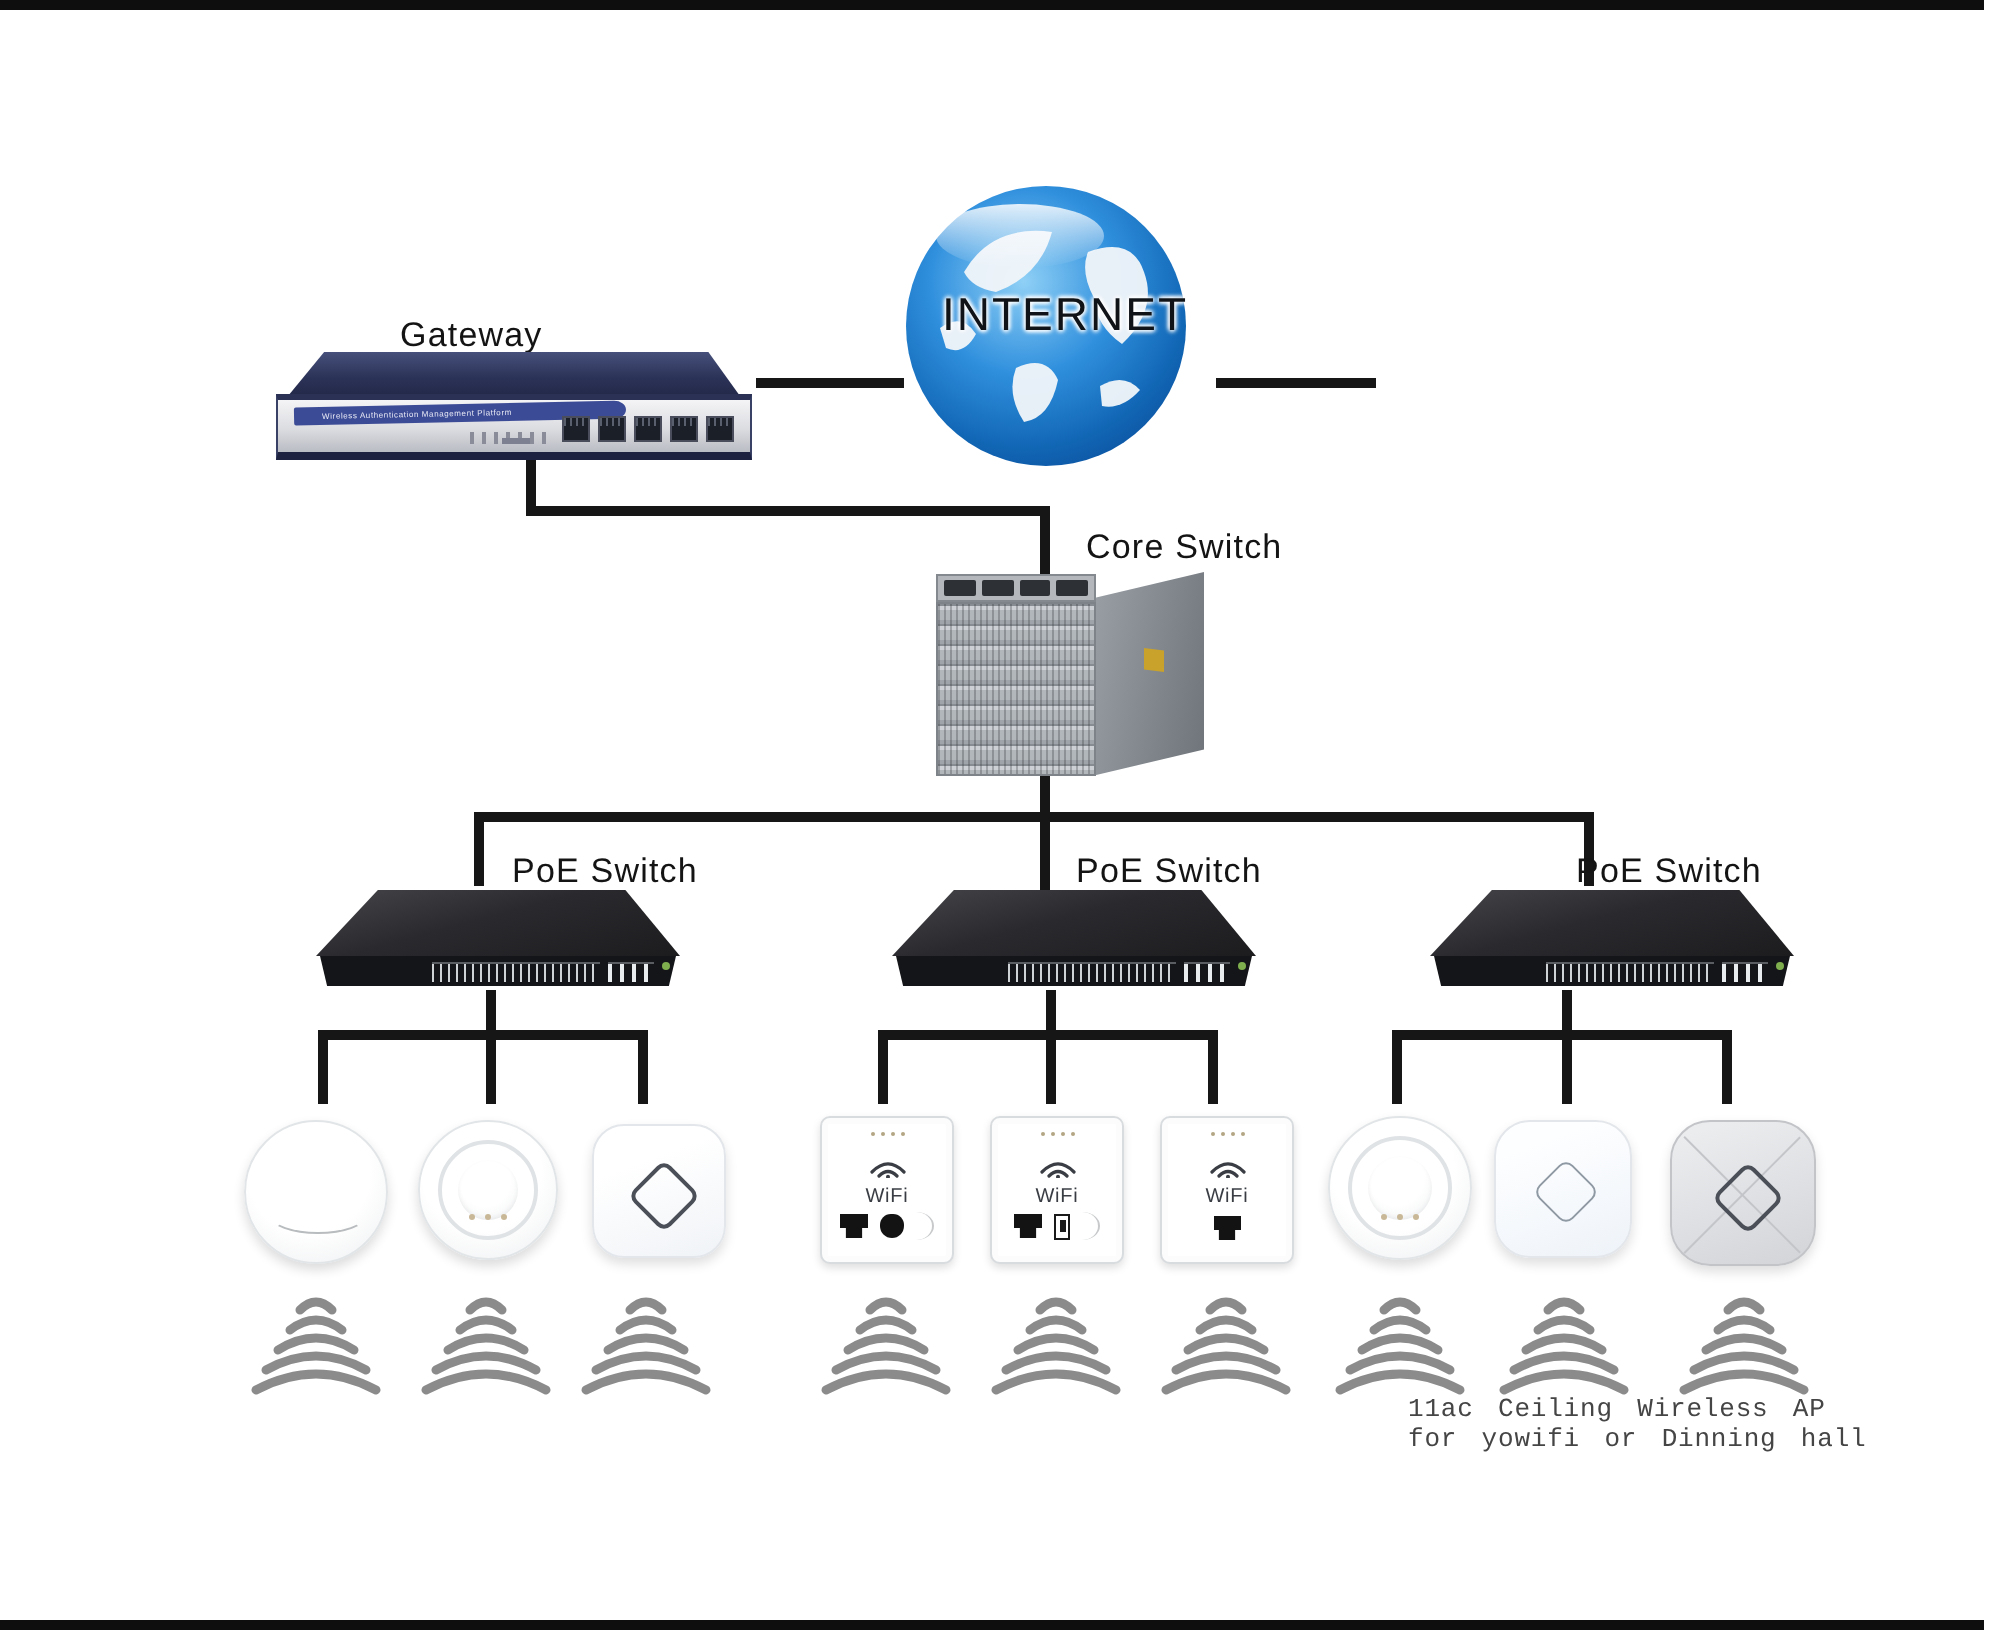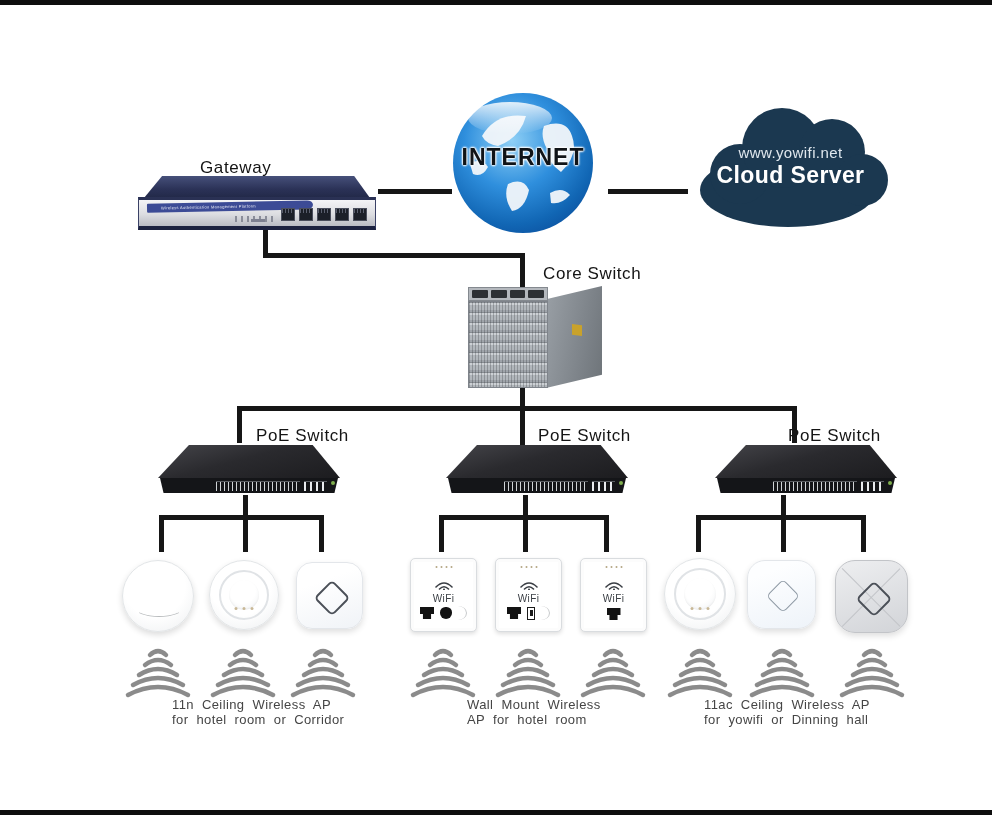--- a/index.html
+++ b/index.html
@@ -25,22 +25,22 @@
   .gw-leds{position:absolute;left:96px;top:16px;width:40px;height:6px;
            background:repeating-linear-gradient(90deg,#8a8d99 0 2px,transparent 2px 6px);}
   .gw-dash{position:absolute;left:112px;top:19px;width:14px;height:3px;background:#7d8090;}
   .gw-ports{position:absolute;right:8px;top:8px;display:flex;gap:4px;}
   .gw-port{width:14px;height:13px;background:#1b1f28;border:1px solid #4a4e5c;box-sizing:border-box;
            background-image:repeating-linear-gradient(90deg,#5a5f6e 0 1px,transparent 1px 3px);
            background-size:100% 4px;background-repeat:no-repeat;}
 
   
   .globe{position:absolute;left:452px;top:92px;width:142px;height:142px;}
-  .globe-text{position:absolute;left:0;top:52px;width:100%;text-align:center;
-              font-size:23px;font-weight:bold;letter-spacing:1px;color:#101418;
+  .globe-text{position:absolute;left:0;top:52px;width:100%;text-align:right;
+              font-size:23px;font-weight:normal;letter-spacing:1px;color:#101418;
               text-shadow:0 1px 2px rgba(255,255,255,.95),0 -1px 2px rgba(255,255,255,.95),
                           1px 0 2px rgba(255,255,255,.9),-1px 0 2px rgba(255,255,255,.9);}
 
   
   .cloud{position:absolute;left:688px;top:98px;width:205px;height:130px;}
   .cloud-url{position:absolute;left:0;top:46px;width:100%;text-align:center;
              color:#dfe7ee;font-size:15px;letter-spacing:.4px;}
   .cloud-name{position:absolute;left:0;top:64px;width:100%;text-align:center;
               color:#ffffff;font-size:23px;font-weight:bold;letter-spacing:.4px;}
 
@@ -188,33 +188,20 @@
         <path d="M92 34 Q114 26 120 44 Q127 63 109 80 Q96 71 95 57 Q88 44 92 34 Z"></path>
         <path d="M56 92 Q71 85 77 98 Q73 117 60 119 Q51 105 56 92 Z"></path>
         <path d="M18 72 Q29 64 36 75 Q30 86 21 82 Z"></path>
         <path d="M98 101 Q110 94 118 103 Q109 113 99 111 Z"></path>
       </g>
       <ellipse cx="58" cy="26" rx="42" ry="16" fill="url(#gloss)"></ellipse>
     </svg>
     <div class="globe-text">INTERNET</div>
   </div>
 
-  <div class="cloud">
-    <svg width="205" height="130" viewBox="0 0 205 130">
-      <g fill="#1b3850">
-        <ellipse cx="100" cy="92" rx="88" ry="37"></ellipse>
-        <circle cx="52" cy="76" r="30"></circle>
-        <circle cx="94" cy="50" r="40"></circle>
-        <circle cx="144" cy="54" r="33"></circle>
-        <circle cx="174" cy="82" r="26"></circle>
-      </g>
-    </svg>
-    <div class="cloud-url">www.yowifi.net</div>
-    <div class="cloud-name">Cloud Server</div>
-  </div>
 
   <span class="lbl" style="left:543px;top:264px;text-align:right;">Core Switch</span>
   <div class="core">
     <div class="core-side"></div>
     <div class="core-badge"></div>
     <div class="core-topstrip">
       <span class="core-mod"></span>
       <span class="core-mod"></span>
       <span class="core-mod"></span>
       <span class="core-mod"></span>
@@ -427,26 +414,18 @@
   <svg class="wifiwave" style="left:834px;top:645px;" width="76" height="54" viewBox="0 0 76 54">
     <g fill="none" stroke="#8b8b8b" stroke-width="4.5" stroke-linecap="round">
       <path d="M30 10 Q38 2 46 10"></path>
         <path d="M25 20 Q38 10 51 20"></path>
         <path d="M19 30 Q38 18 57 30"></path>
       <path d="M13 40 Q38 26 63 40"></path>
         <path d="M8 50 Q38 34 68 50"></path>
     </g>
   </svg>
 
-  <div class="caption" style="left:172px;top:697px;">
-    <div>11n Ceiling Wireless AP</div>
-    <div>for hotel room or Corridor</div>
-  </div>
-  <div class="caption" style="left:467px;top:697px;">
-    <div>Wall Mount Wireless</div>
-    <div>AP for hotel room</div>
-  </div>
-  <div class="caption" style="left:704px;top:697px;">
+  <div class="caption" style="left:704px;top:697px;font-family:Liberation Mono, monospace;">
     <div>11ac Ceiling Wireless AP</div>
     <div>for yowifi or Dinning hall</div>
   </div>
 
 </div>
 
 </body></html>

